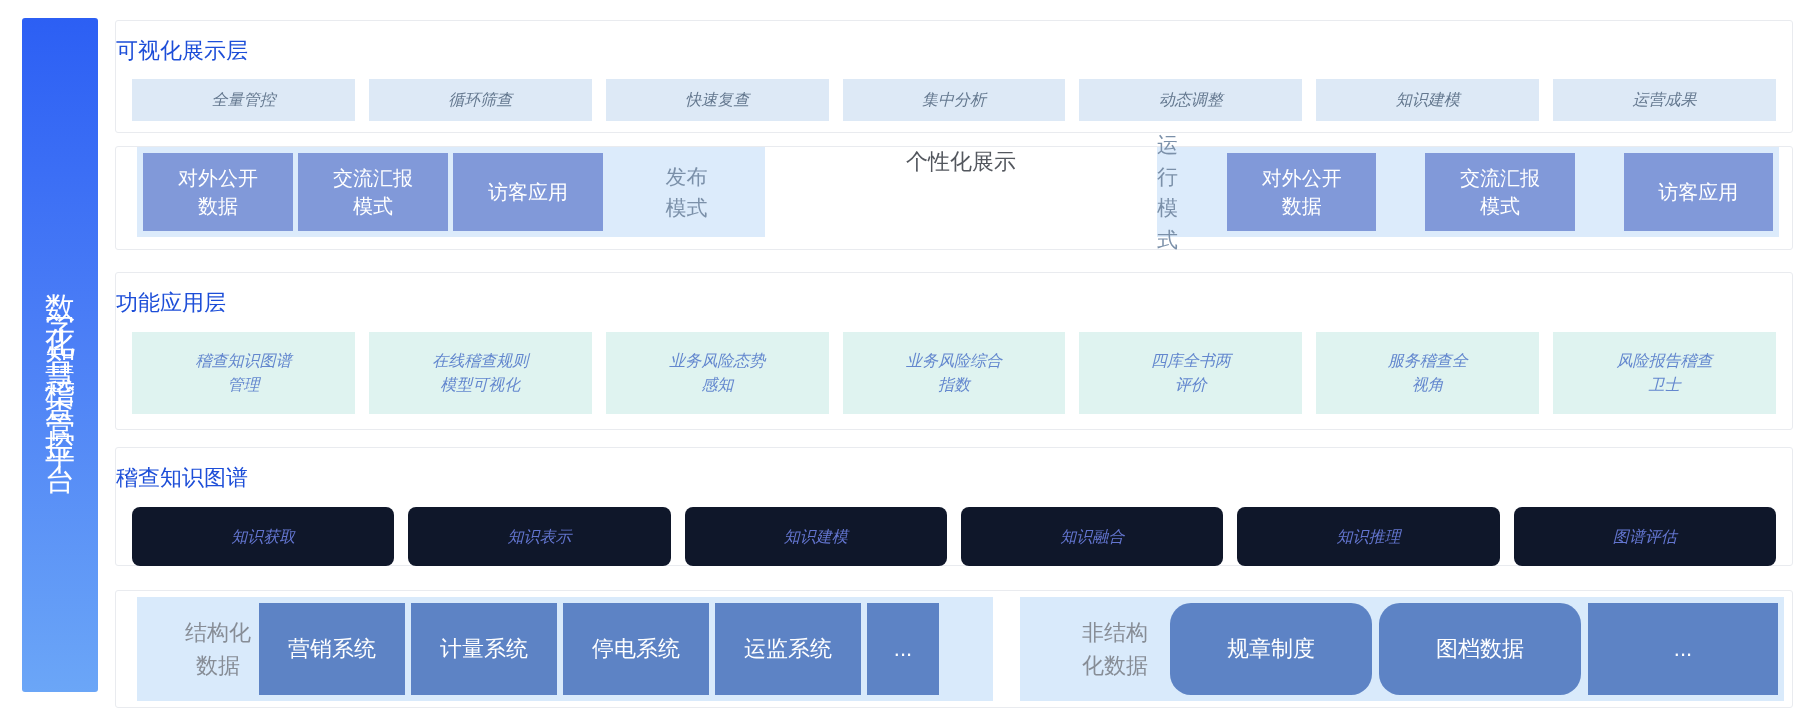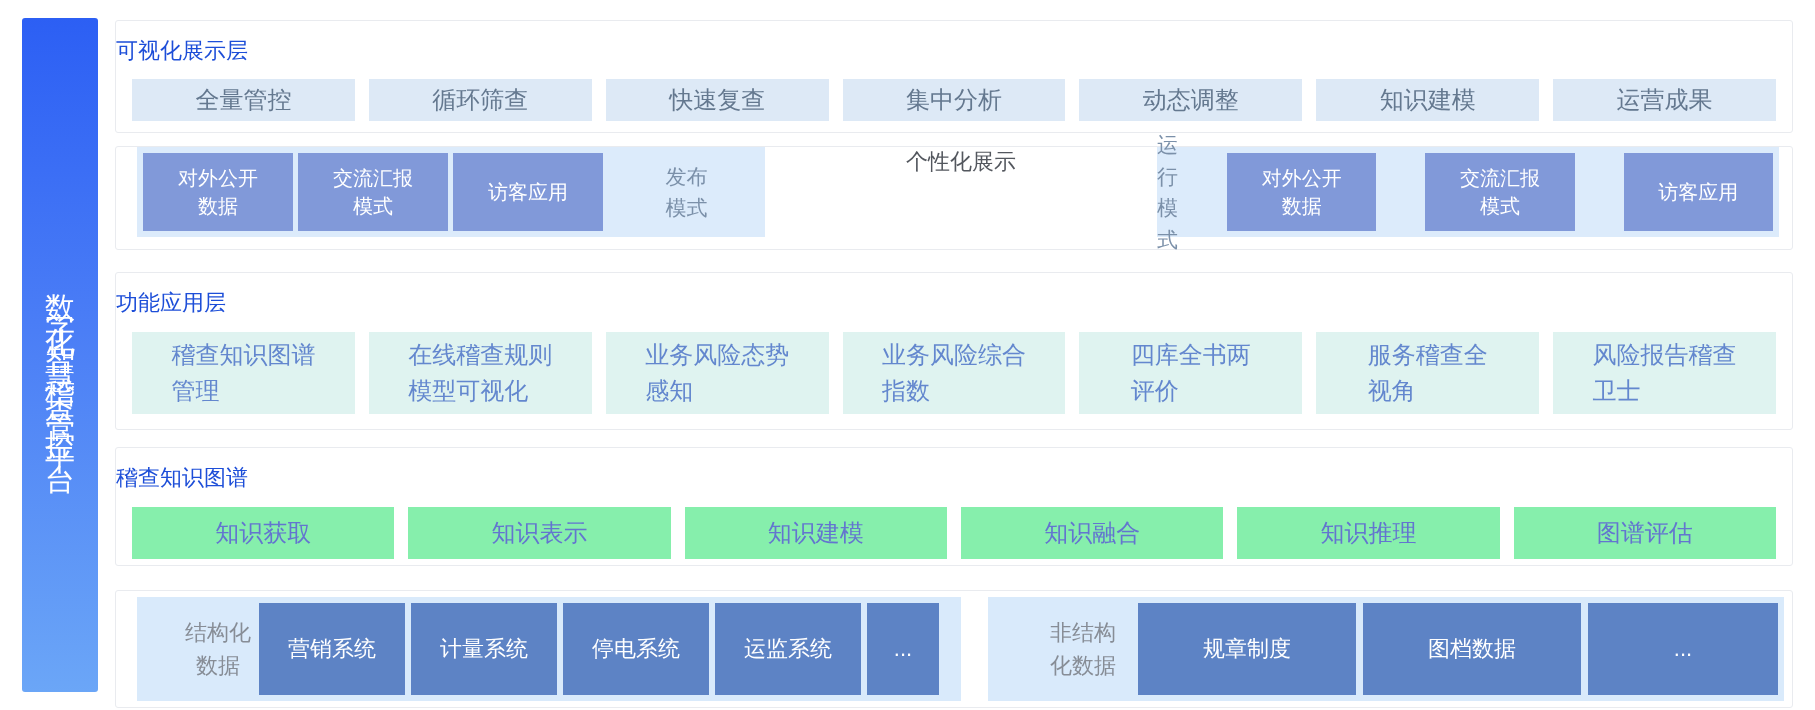--- a/index.html
+++ b/index.html
@@ -21,21 +21,21 @@
   }
 
   
   .row {
     position:absolute; left:115px; width:1678px;
     background:#ffffff; border:1px solid #e9ebef; border-radius:3px;
   }
   .row-title { text-align:left; font-size:22px; color:#1d4ed8; padding-top:15px; }
   .items { display:flex; gap:14px; padding:0 16px; margin-top:13px; }
   .item  { flex:1; display:flex; align-items:center; justify-content:center;
-           text-align:left; font-size:24px; white-space:pre-line; line-height:1.5; }
+           text-align:center; font-size:16px; white-space:pre-line; line-height:1.5;font-style:italic; }
 
   .row-visual  { top:20px;  height:113px; }
   .row-visual .item { height:42px; background:#dde9f6; color:#64788f; }
 
   .row-display { top:146px; height:104px; display:flex; }
   .panel { background:#dcebfb; height:90px; display:flex; align-items:center; }
   .panel-left  { width:628px; margin-left:21px; padding-left:6px; }
   .panel-right { width:622px; margin-right:13px; padding-right:6px;gap:44px; }
   .pbox { width:150px; height:78px; background:#8199d9; color:#ffffff;
           font-size:20px; line-height:1.4; white-space:pre-line; text-align:center;
@@ -44,36 +44,36 @@
   .panel-label { flex:1; text-align:center; white-space:pre-line;
                  font-size:21px; color:#7b90a9; line-height:1.5; }
   .center-label { flex:1; text-align:center; font-size:22px; color:#53575e; }
 
   .row-function { top:272px; height:158px; }
   .row-function .items { margin-top:14px; }
   .row-function .item { height:82px; background:#dff3f0; color:#6387ce; }
 
   .row-knowledge { top:447px; height:119px; }
   .row-knowledge .items { margin-top:14px; }
-  .row-knowledge .item { height:52px; background:#86efac; color:#6375cf; }
+  .row-knowledge .item { height:59px; background:#0f172a; color:#6375cf;border-radius:8px; }
 
   .row-data { top:590px; height:118px; display:flex; align-items:center; }
   .dpanel { background:#d9eafb; height:104px; display:flex; align-items:center; }
   .dpanel-structured   { width:882px; margin-left:21px; }
   .dpanel-unstructured { flex:1; margin-left:27px; margin-right:8px; }
   .dlabel { text-align:center; color:#878d96; font-size:22px;
             white-space:pre-line; line-height:1.5;padding-left:40px; }
   .dpanel-structured .dlabel { width:122px; }
   .dpanel-unstructured .dlabel { width:150px; }
   .dbox { height:92px; background:#5d83c5; color:#ffffff; font-size:22px;
           display:flex; align-items:center; justify-content:center;
           text-align:center; margin-right:6px; font-weight:500; }
   .dbox-sys  { width:146px; }
   .dbox-more-s { width:72px; }
-  .dbox-doc  { width:218px; margin-right:7px; }
+  .dbox-doc  { width:202px; margin-right:7px;border-radius:21px; }
   .dbox-more-u { width:190px; }
 </style>
 </head>
 <body>
 
 <div class="sidebar">
   <div class="vtext">数字化智慧稽查管控平台</div>
 </div>
 
 <div class="row row-visual">

